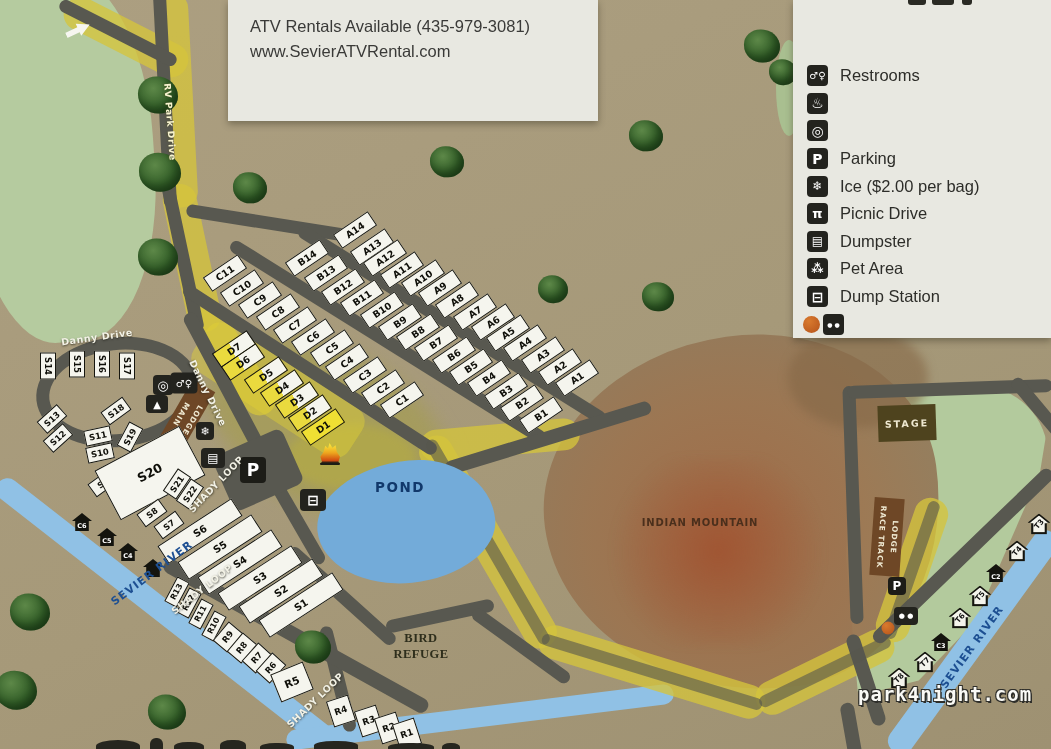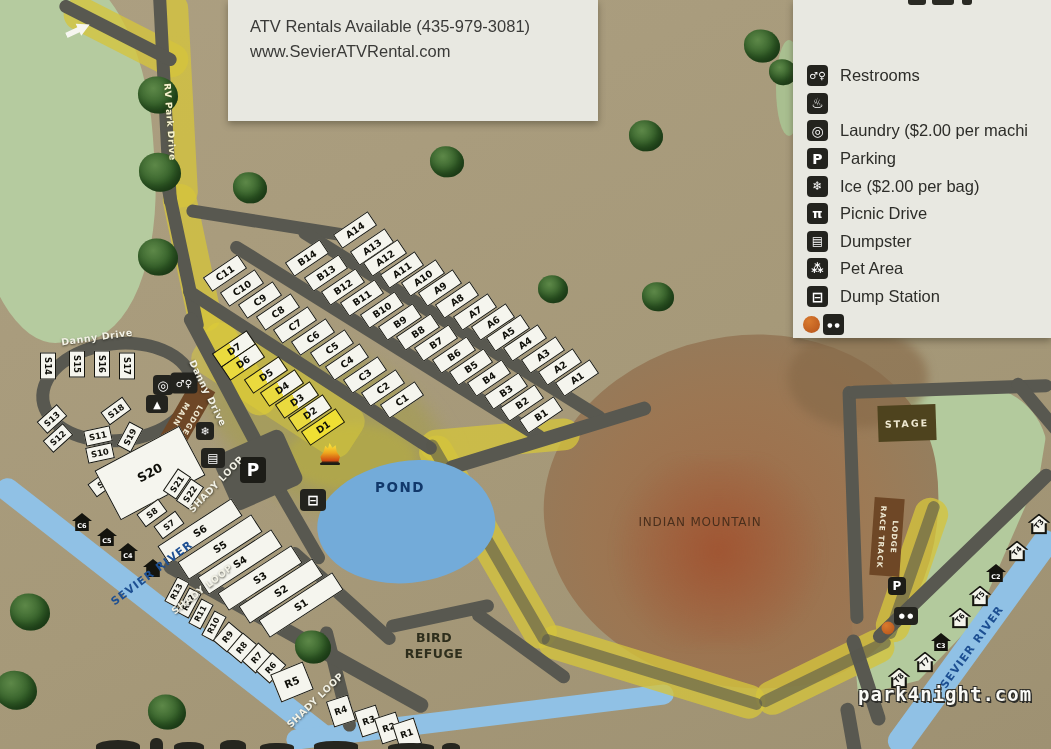--- a/index.html
+++ b/index.html
@@ -53,21 +53,21 @@
   .tlb{position:absolute;inset:0;display:flex;align-items:center;justify-content:center;font-weight:700;font-size:7.5px;color:#111}
   .flame{width:20px;height:22px;background:linear-gradient(#f8e23a 8%,#eda51e 45%,#d04a10 80%,#1c1c16 90%);
          clip-path:polygon(48% 0,62% 22%,78% 10%,84% 40%,100% 62%,92% 86%,100% 92%,98% 100%,2% 100%,0 92%,10% 86%,2% 62%,18% 40%,26% 12%,40% 24%)}
   .arrow{width:26px;height:15px;background:#f6f6f0;clip-path:polygon(0 32%,52% 32%,52% 6%,100% 50%,52% 94%,52% 68%,0 68%)}
   
   .lb-road{color:#f3f2e6;font-weight:700;font-size:9.5px;letter-spacing:.6px;text-shadow:0 1px 2px rgba(30,30,20,.7);white-space:nowrap}
   .lb-roadlt{color:#f7f3cf;font-weight:700;font-size:9px;letter-spacing:.6px;text-shadow:0 1px 2px rgba(80,80,30,.6);white-space:nowrap}
   .lb-river{color:#1d4f92;font-weight:700;font-size:11px;letter-spacing:1.2px;white-space:nowrap}
   .lb-pond{color:#11386b;font-weight:700;font-size:13.5px;letter-spacing:1.5px;white-space:nowrap}
   .lb-area{color:#2e2e1c;font-weight:700;font-size:12.5px;text-align:center;white-space:pre;line-height:1.3;letter-spacing:.5px}
-  .lb-mtn{color:#4a2f1c;font-weight:400;font-size:12px;letter-spacing:.8px;white-space:nowrap}
+  .lb-mtn{color:#4a2f1c;font-weight:700;font-size:10px;letter-spacing:.8px;white-space:nowrap}
   
   .bld{color:#efe9d2;display:flex;align-items:center;justify-content:center;font-weight:700;box-sizing:border-box}
   .bld-stage{background:#4e431e;font-size:9.5px;letter-spacing:2px}
   .bld-vert{background:#6e4726;writing-mode:vertical-lr;font-size:7.5px;letter-spacing:1px;white-space:pre;text-align:center;line-height:1.7}
   
   .panel{position:absolute;background:#e8e8e1;box-shadow:0 3px 7px rgba(55,50,35,.45)}
   .info-panel{left:228px;top:0;width:370px;height:121px;padding:14px 0 0 22px;box-sizing:border-box}
   .info-line{font-family:"Liberation Sans",sans-serif;font-size:16.5px;color:#3a3a38;line-height:25px}
   .info-wash{margin-top:17px}
   .legend-panel{left:793px;top:0;width:258px;height:338px;box-sizing:border-box;padding:62px 0 0 14px;overflow:hidden}
@@ -288,42 +288,41 @@
     <div class="abs tree" style="width: 36px; height: 33.12px; left: 313px; top: 647px; transform: translate(-50%, -50%) rotate(0deg);"></div>
     <div class="abs lb-road" style="left: 97px; top: 337px; transform: translate(-50%, -50%) rotate(-8deg);">Danny Drive</div>
     <div class="abs lb-road" style="left: 208px; top: 393px; transform: translate(-50%, -50%) rotate(64deg);">Danny Drive</div>
     <div class="abs lb-roadlt" style="left: 170px; top: 122px; transform: translate(-50%, -50%) rotate(86deg);">RV Park Drive</div>
     <div class="abs lb-road" style="left: 216px; top: 484px; transform: translate(-50%, -50%) rotate(-46deg);">SHADY LOOP</div>
     <div class="abs lb-road" style="left: 202px; top: 589px; transform: translate(-50%, -50%) rotate(-38deg);">SHADY LOOP</div>
     <div class="abs lb-road" style="left: 315px; top: 700px; transform: translate(-50%, -50%) rotate(-44deg);">SHADY LOOP</div>
     <div class="abs lb-river" style="left: 152px; top: 573px; transform: translate(-50%, -50%) rotate(-37deg);">SEVIER RIVER</div>
     <div class="abs lb-river" style="left: 972px; top: 647px; transform: translate(-50%, -50%) rotate(-54deg);">SEVIER RIVER</div>
     <div class="abs lb-pond" style="left: 400px; top: 487px; transform: translate(-50%, -50%) rotate(0deg);">POND</div>
-    <div class="abs lb-area" style="left: 434px; top: 646px; transform: translate(-50%, -50%) rotate(0deg);">BIRD
+    <div class="abs lb-area" style="left: 421px; top: 646px; transform: translate(-50%, -50%) rotate(0deg); font-family: Liberation Serif, serif;">BIRD
 REFUGE</div>
     <div class="abs lb-mtn" style="left: 700px; top: 522px; transform: translate(-50%, -50%) rotate(0deg);">INDIAN MOUNTAIN</div>
   </div>
 
 <div class="panel info-panel">
   <div class="info-line">ATV Rentals Available (435-979-3081)</div>
   <div class="info-line">www.SevierATVRental.com</div>
 </div>
 
 <div class="panel legend-panel">
   <div id="legend-items">
       <div class="legend-row">
         <div class="ibox legend-icon" style="font-size: 10px;">♂♀</div>
         <span>Restrooms</span>
       </div>
       <div class="legend-row">
         <div class="ibox legend-icon" style="font-size: 14px;">♨</div>
       </div>
       <div class="legend-row">
         <div class="ibox legend-icon" style="font-size: 14px;">◎</div>
-        <span>Laundry ($2.00 per machi</span>
       </div>
       <div class="legend-row">
         <div class="ibox legend-icon" style="font-size: 14px;">P</div>
         <span>Parking</span>
       </div>
       <div class="legend-row">
         <div class="ibox legend-icon" style="font-size: 12px;">❄</div>
         <span>Ice ($2.00 per bag)</span>
       </div>
       <div class="legend-row">

